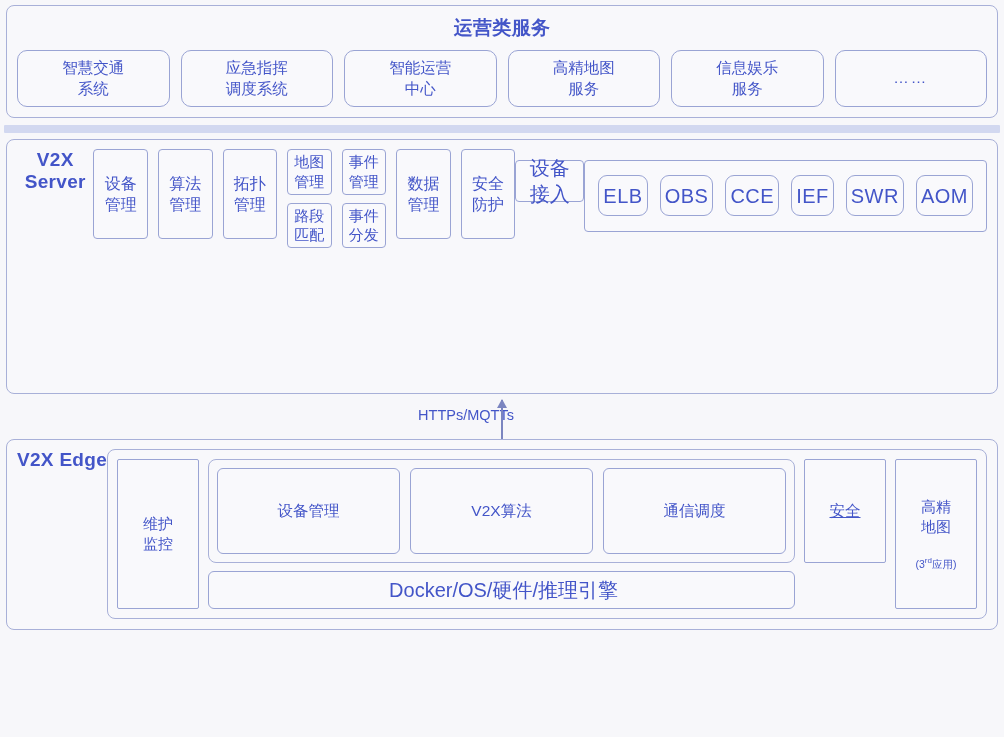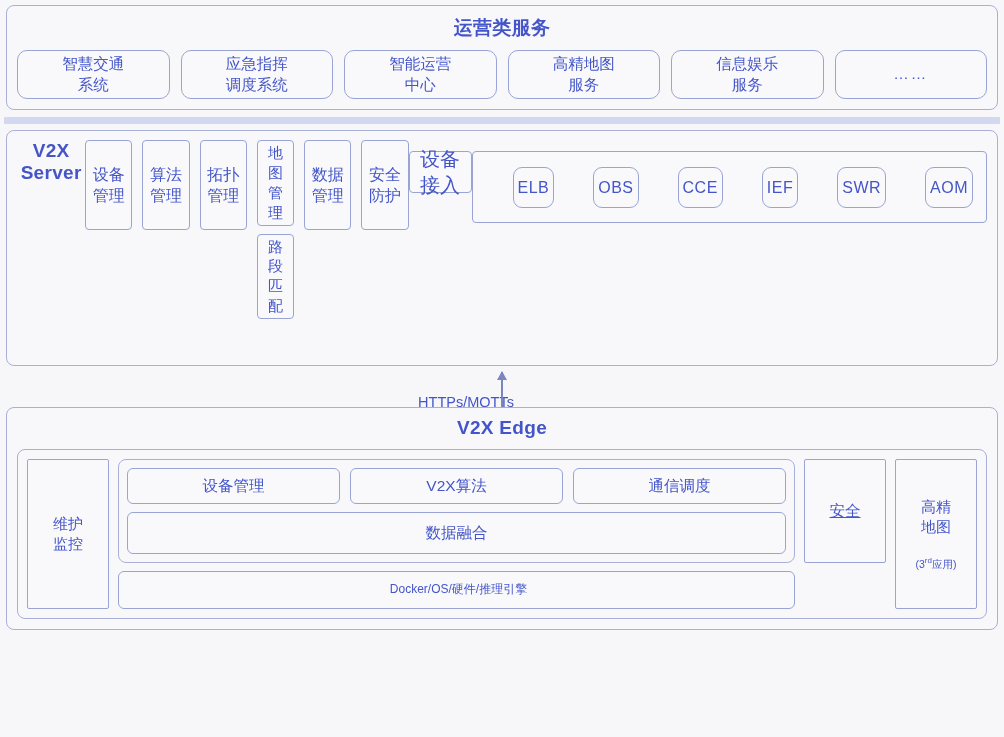--- a/index.html
+++ b/index.html
@@ -126,34 +126,33 @@
     background: #f9f9fc;
     display: flex;
     align-items: center;
     gap: 12px;
     padding: 0 13px;
   }
   #server-cloud .box {
     flex: 1;
     height: 41px;
     border-radius: 9px;
-    font-size: 16px;
+    font-size: 20px;
     letter-spacing: .5px;
-    margin-left: 27px;
   }
 
   
   #connector {
     height: 52px;
     position: relative;
   }
   #conn-label {
     position: absolute;
     left: 0; right: 0;
-    top: 28px;
+    top: 13px;
     text-align: center;
     font-size: 14.5px;
     color: #4355c8;
     padding-right: 72px;
   }
   #conn-arrow {
     position: absolute;
     left: 501px;
     top: 6px;
     width: 2px;
@@ -169,21 +168,20 @@
     border-right: 5px solid transparent;
     border-bottom: 9px solid #7b85c0;
   }
 
   
   #sec-edge {
     margin: 0 6px 6px 6px;
     flex: 1;
     padding: 9px 10px 10px 10px;
     display: flex;
-    flex-direction: column;
   }
   #sec-edge .panel-title { margin-bottom: 10px; }
 
   #edge-inner {
     flex: 1;
     border: 1px solid #a8b0d8;
     border-radius: 8px;
     background: #f8f8fb;
     padding: 9px;
     display: flex;
@@ -234,21 +232,21 @@
     font-size: 15.5px;
     border-radius: 6px;
   }
   #edge-fusion {
     flex: 1;
     font-size: 15.5px;
     border-radius: 6px;
   }
   #edge-base {
     height: 38px;
-    font-size: 12px;
+    font-size: 20px;
     border-radius: 6px;
     padding-left: 8px;
   }
 
   #edge-sec {
     width: 82px;
     font-size: 15.5px;
     height: 104px;
     align-self: flex-start;
     border-radius: 2px;
@@ -295,20 +293,24 @@
     <div id="server-modules">
       <div class="box sq mod">设备管理</div>
       <div class="box sq mod">算法管理</div>
       <div class="box sq mod">拓扑管理</div>
 
       <div class="stack">
         <div class="box sq">地图管理</div>
         <div class="box sq">路段匹配</div>
       </div>
 
+      <div class="stack">
+        <div class="box sq">事件管理</div>
+        <div class="box sq">事件分发</div>
+      </div>
 
       <div class="box sq mod">数据管理</div>
       <div class="box sq mod">安全防护</div>
     </div>
 
     <div class="box sq" id="server-access">设备接入</div>
 
     <div id="server-cloud">
       <div class="box round">ELB</div>
       <div class="box round">OBS</div>
@@ -333,21 +335,20 @@
 
       <div id="edge-center">
         <div id="edge-center-top">
 
           <div id="edge-funcs">
             <div id="edge-funcs-row">
               <div class="box">设备管理</div>
               <div class="box">V2X算法</div>
               <div class="box">通信调度</div>
             </div>
-            <div class="box" id="edge-fusion">数据融合</div>
           </div>
         </div>
 
         <div class="box" id="edge-base">Docker/OS/硬件/推理引擎</div>
       </div>
 
       <div class="box" id="edge-sec">安全</div>
 
       <div class="box" id="edge-map">
         <span>高精<br>地图</span>

